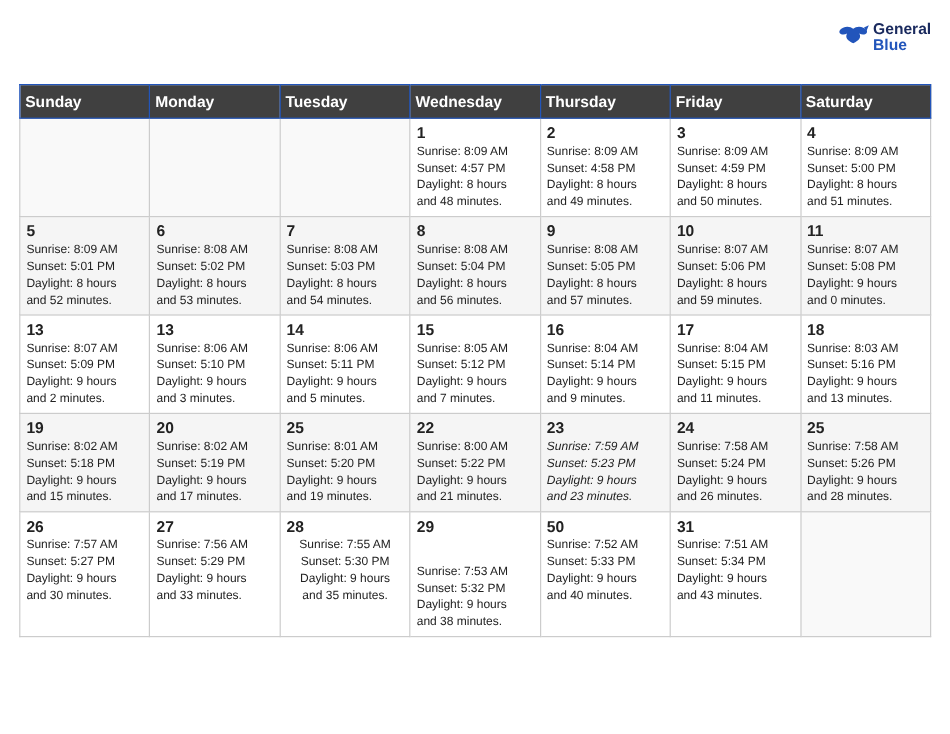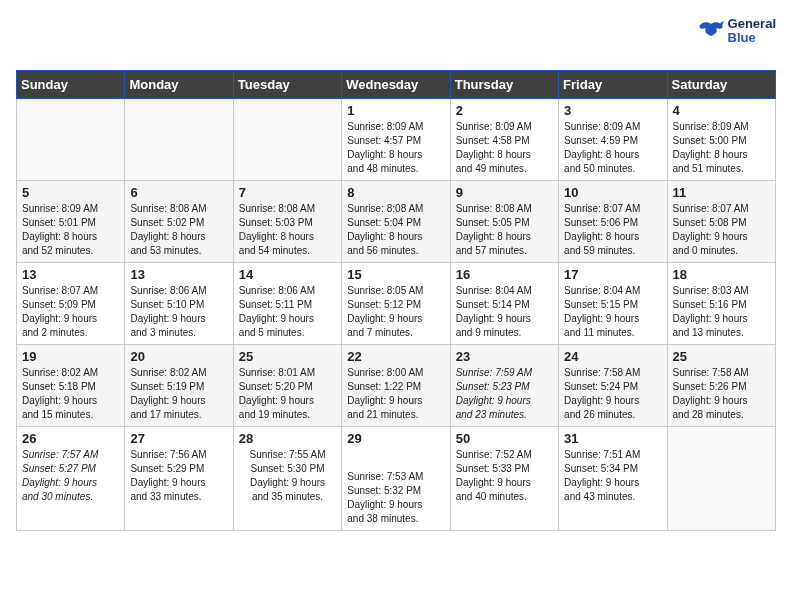--- a/index.html
+++ b/index.html
@@ -269,21 +269,21 @@
         <td>
           <span class="day-num">25</span>
           <div class="day-info" style="white-space: pre-line;">Sunrise: 8:01 AM
 Sunset: 5:20 PM
 Daylight: 9 hours
 and 19 minutes.</div>
         </td>
         <td>
           <span class="day-num">22</span>
           <div class="day-info" style="white-space: pre-line;">Sunrise: 8:00 AM
-Sunset: 1:22 PM
+Sunset: 5:22 PM
 Daylight: 9 hours
 and 21 minutes.</div>
         </td>
         <td>
           <span class="day-num">23</span>
           <div class="day-info" style="white-space: pre-line; font-style: italic;">Sunrise: 7:59 AM
 Sunset: 5:23 PM
 Daylight: 9 hours
 and 23 minutes.</div>
         </td>
@@ -298,21 +298,21 @@
           <span class="day-num">25</span>
           <div class="day-info" style="white-space: pre-line;">Sunrise: 7:58 AM
 Sunset: 5:26 PM
 Daylight: 9 hours
 and 28 minutes.</div>
         </td>
       </tr>
       <tr>
         <td>
           <span class="day-num">26</span>
-          <div class="day-info" style="white-space: pre-line; font-style: italic;">Sunrise: 7:57 AM
+          <div class="day-info" style="white-space: pre-line;">Sunrise: 7:57 AM
 Sunset: 5:27 PM
 Daylight: 9 hours
 and 30 minutes.</div>
         </td>
         <td>
           <span class="day-num">27</span>
           <div class="day-info" style="white-space: pre-line;">Sunrise: 7:56 AM
 Sunset: 5:29 PM
 Daylight: 9 hours
 and 33 minutes.</div>

